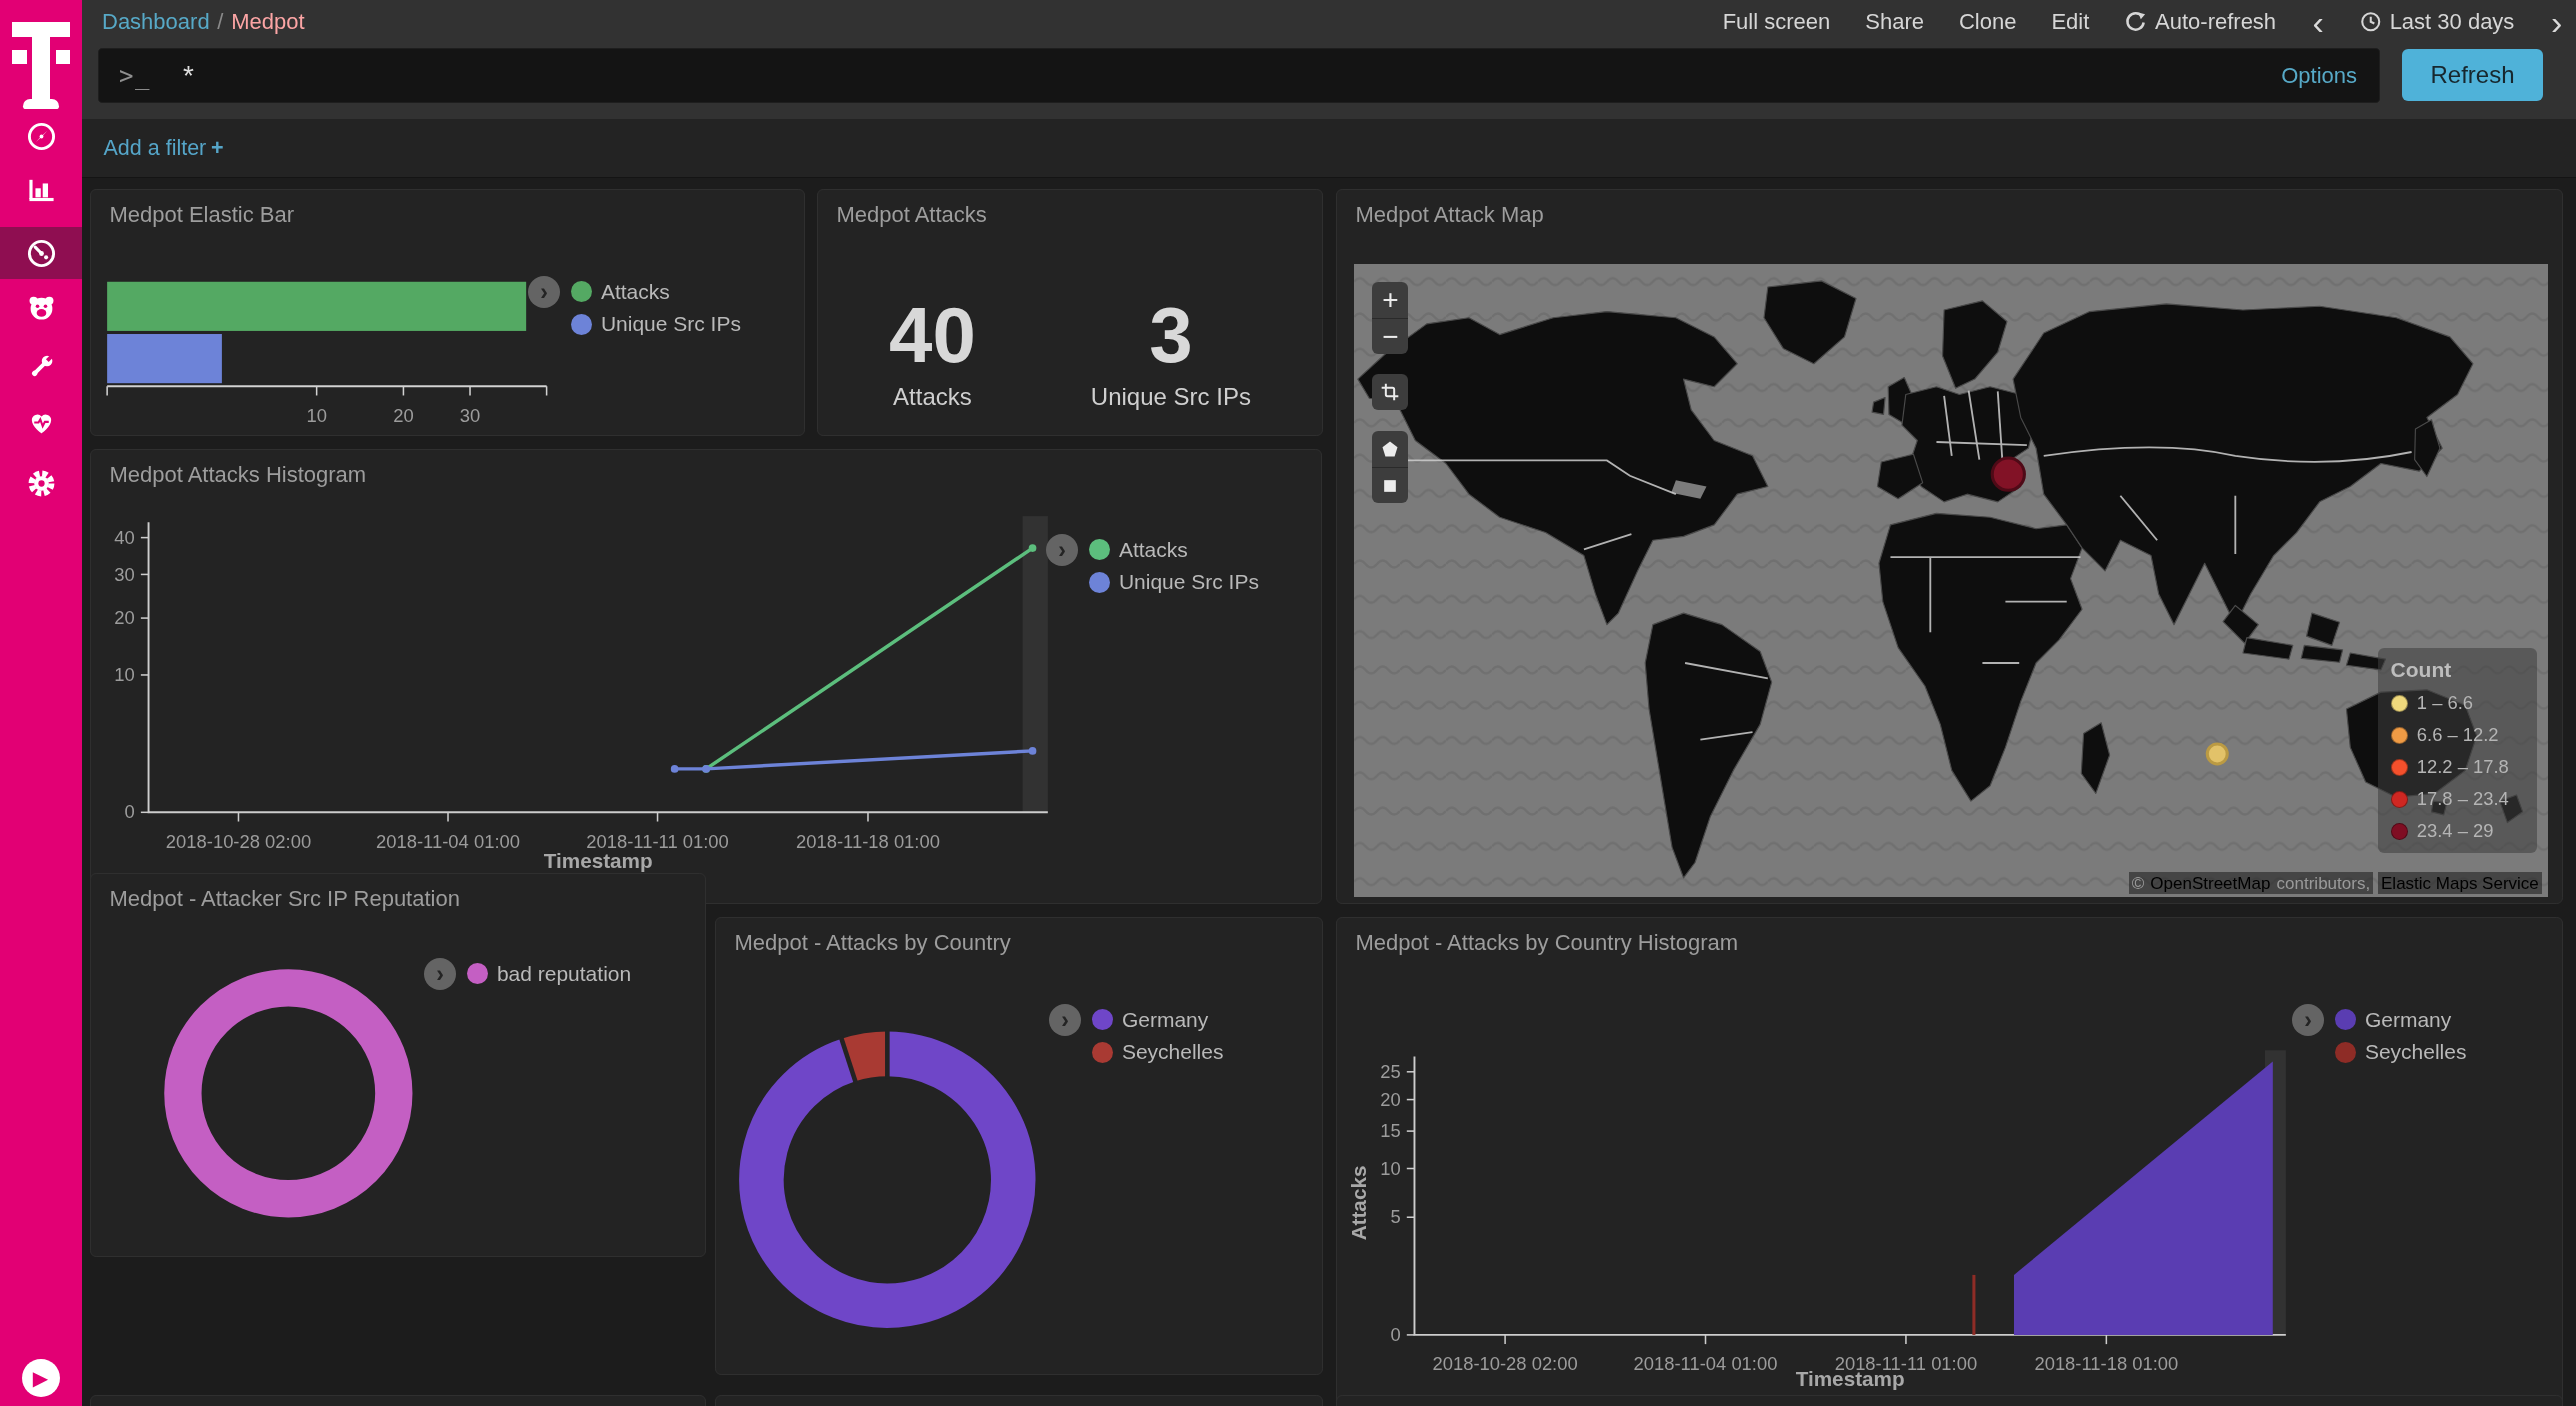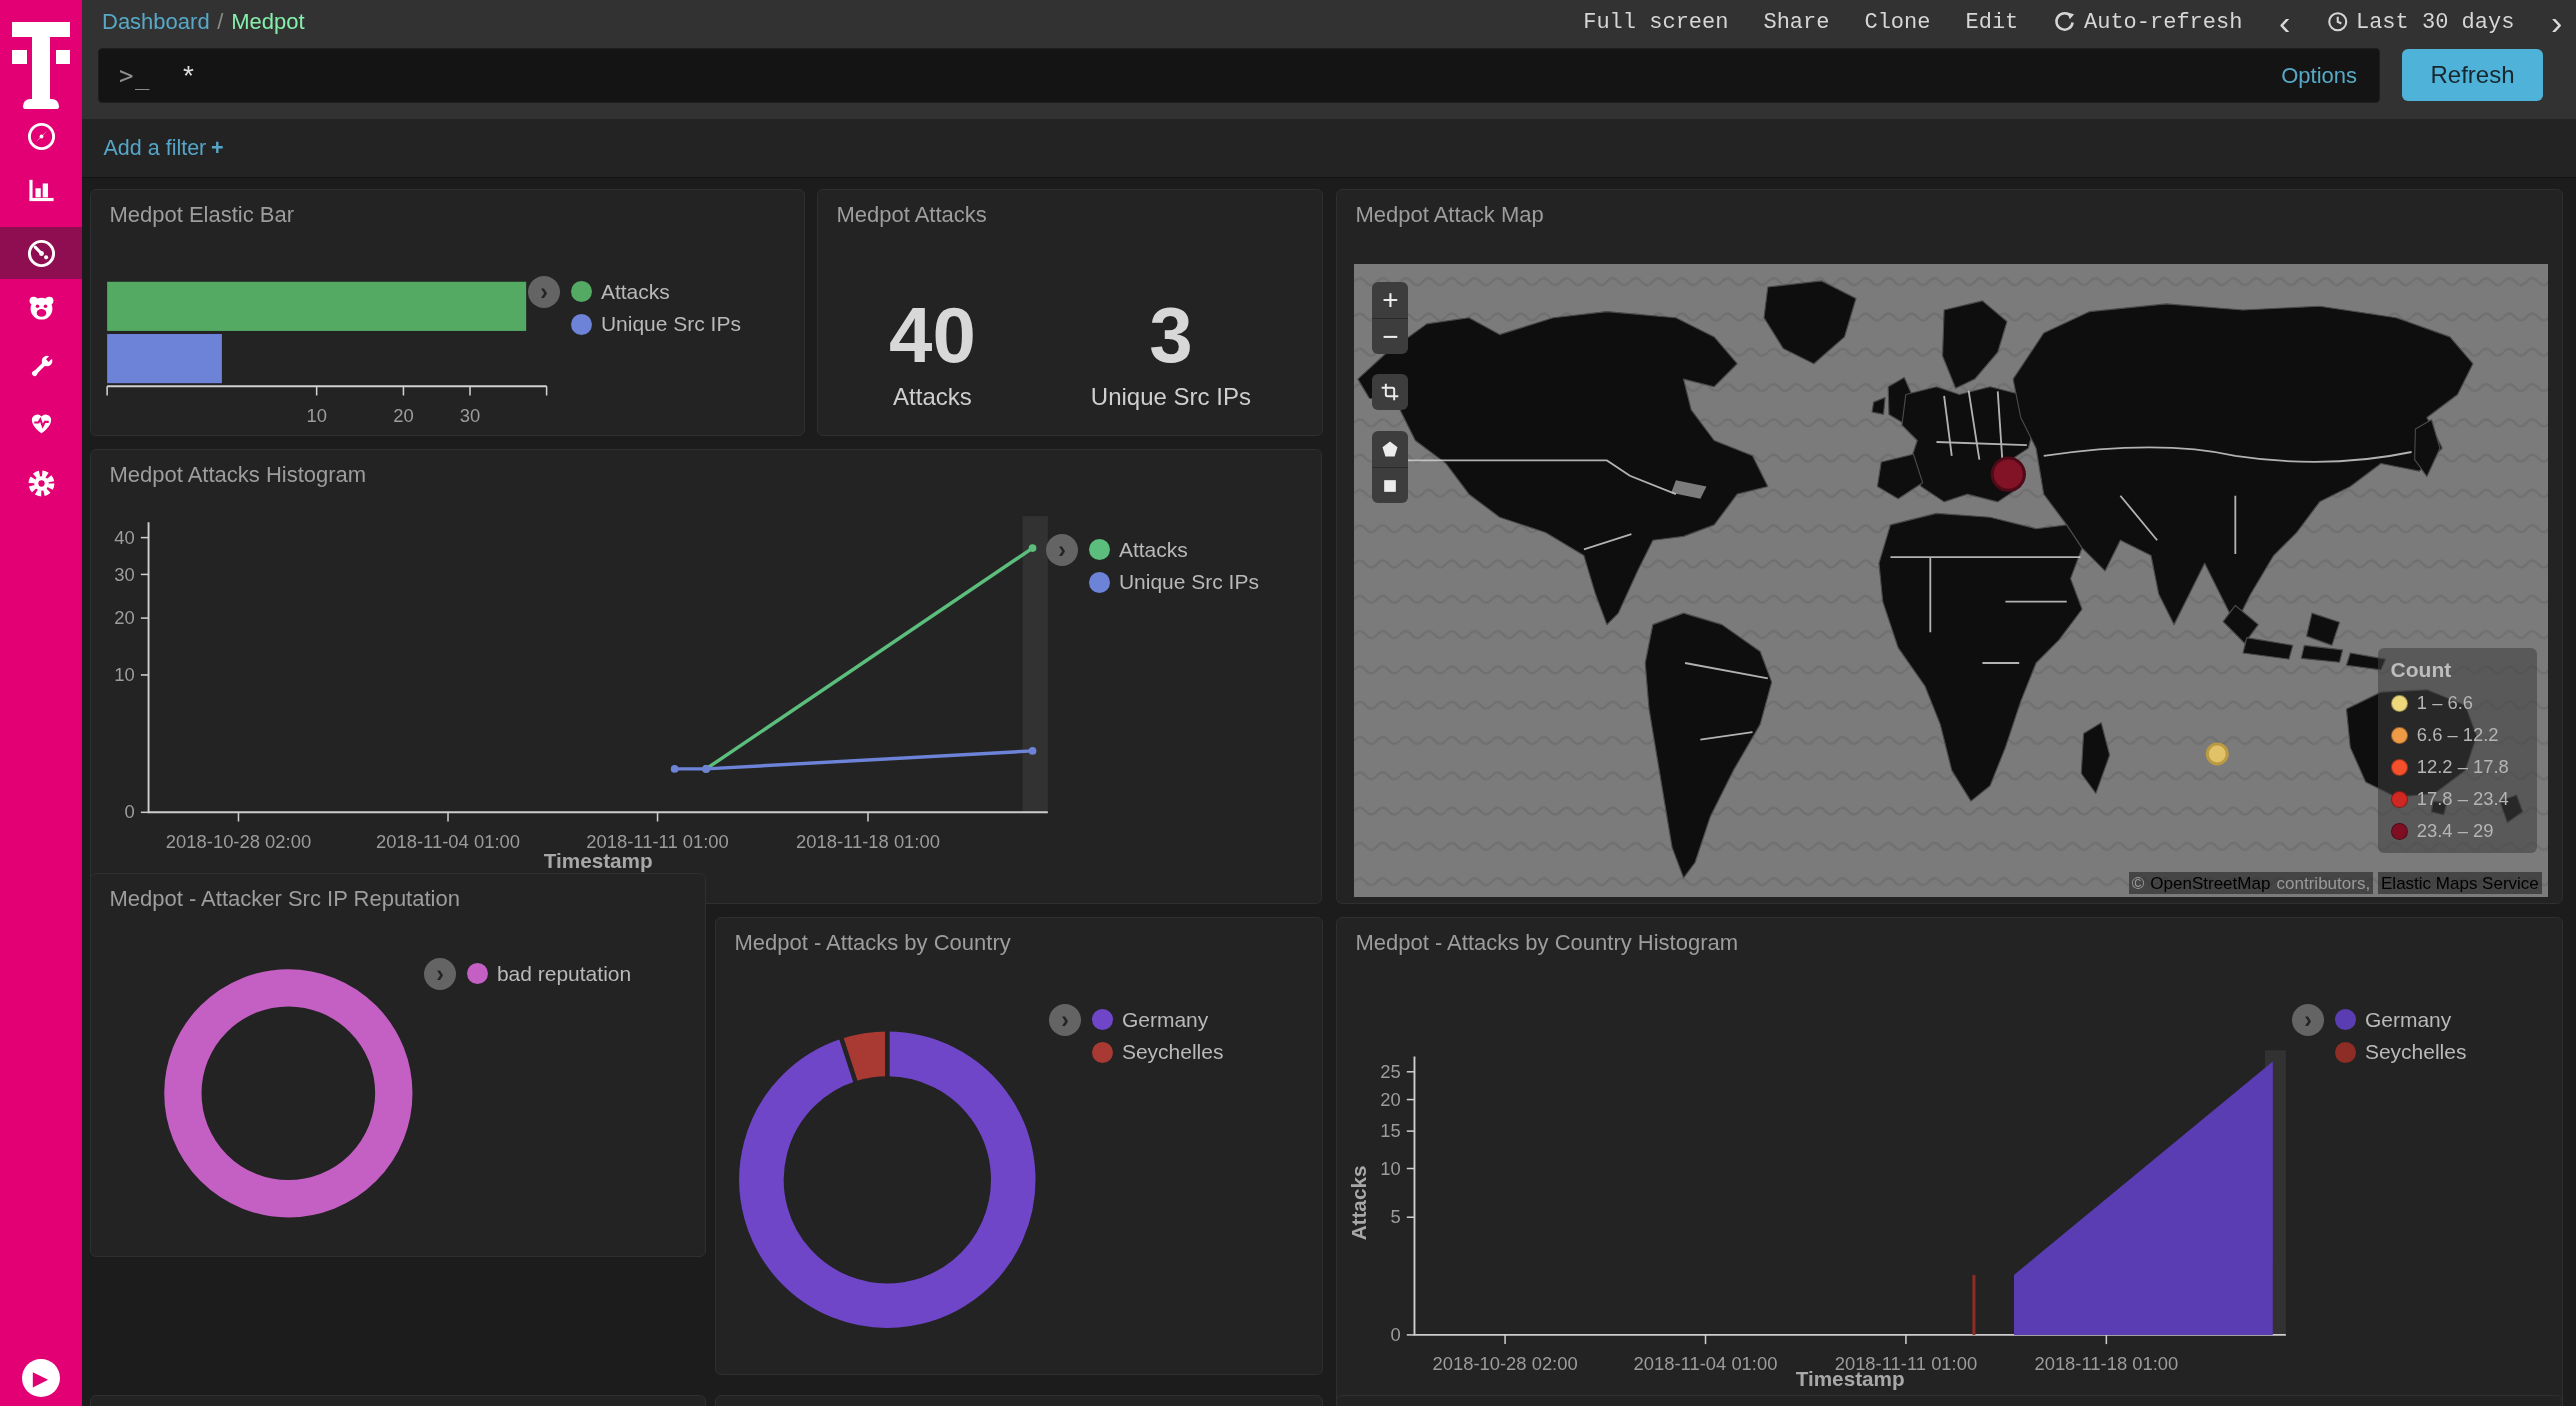--- a/index.html
+++ b/index.html
@@ -16,23 +16,23 @@
   .t-foot{top:77px;left:10.7px;width:36px;height:10.7px;border-radius:7.7px 7.7px 3.1px 3.1px;}
   .nav-item{position:absolute;left:0;width:82px;height:52px;display:flex;align-items:center;justify-content:center;cursor:pointer;}
   .nav-item.active{background:#8f0e51;}
   .nav-item svg{width:29px;height:29px;}
   .collapse-btn{position:absolute;left:21.5px;bottom:9.2px;width:38px;height:38px;border-radius:50%;background:#fff;display:flex;align-items:center;justify-content:center;color:#e20074;font-size:20px;}
   
   .topbar{position:absolute;left:82px;top:0;width:2494px;height:119px;background:#323232;}
   .breadcrumb{position:absolute;left:20px;top:9.2px;font-size:22px;color:#c9c9c9;}
   .breadcrumb .root{color:#57a9c7;cursor:pointer;}
   .breadcrumb .sep{color:#8a8a8a;margin:0 7.7px;}
-  .breadcrumb .current{color:#86efac;}
+  .breadcrumb .current{color:#fca5a5;}
   .actions{position:absolute;right:12.3px;top:0;height:44px;display:flex;align-items:center;gap:35px;font-size:22px;color:#d6d6d6;}
-  .actions .item{cursor:pointer;display:flex;align-items:center;gap:7.7px;white-space:nowrap;font-family:Liberation Mono, monospace;}
+  .actions .item{cursor:pointer;display:flex;align-items:center;gap:7.7px;white-space:nowrap;}
   .actions .chev{font-size:34px;line-height:1;padding:0 1.5px;color:#dadada;}
   .searchbox{position:absolute;left:16px;top:48px;width:2282px;height:55px;background:#141414;border:0.8px solid #1e1e1e;border-radius:4.6px;display:flex;align-items:center;padding-left:20px;}
   .searchbox .prompt{font-family:"DejaVu Sans Mono",monospace;font-size:24px;color:#8f8f8f;letter-spacing:1.5px;}
   .searchbox .qvalue{font-size:28px;color:#dedede;margin-left:32px;}
   .options-link{position:absolute;right:219px;top:48px;height:55px;display:flex;align-items:center;font-size:22px;color:#57a9c7;cursor:pointer;}
   .refresh-btn{position:absolute;right:33px;top:49px;width:141px;height:52px;background:#4fb2d9;border-radius:6.1px;display:flex;align-items:center;justify-content:center;font-size:24px;color:#17272e;cursor:pointer;}
   .filterbar{position:absolute;left:82px;top:119px;width:2494px;height:59px;background:#232323;border-bottom:1.5px solid #141414;display:flex;align-items:center;}
   .add-filter{margin-left:21.5px;font-size:21.5px;color:#55a5c8;cursor:pointer;}
   .add-filter b{font-weight:700;margin-left:4.6px;}
   

